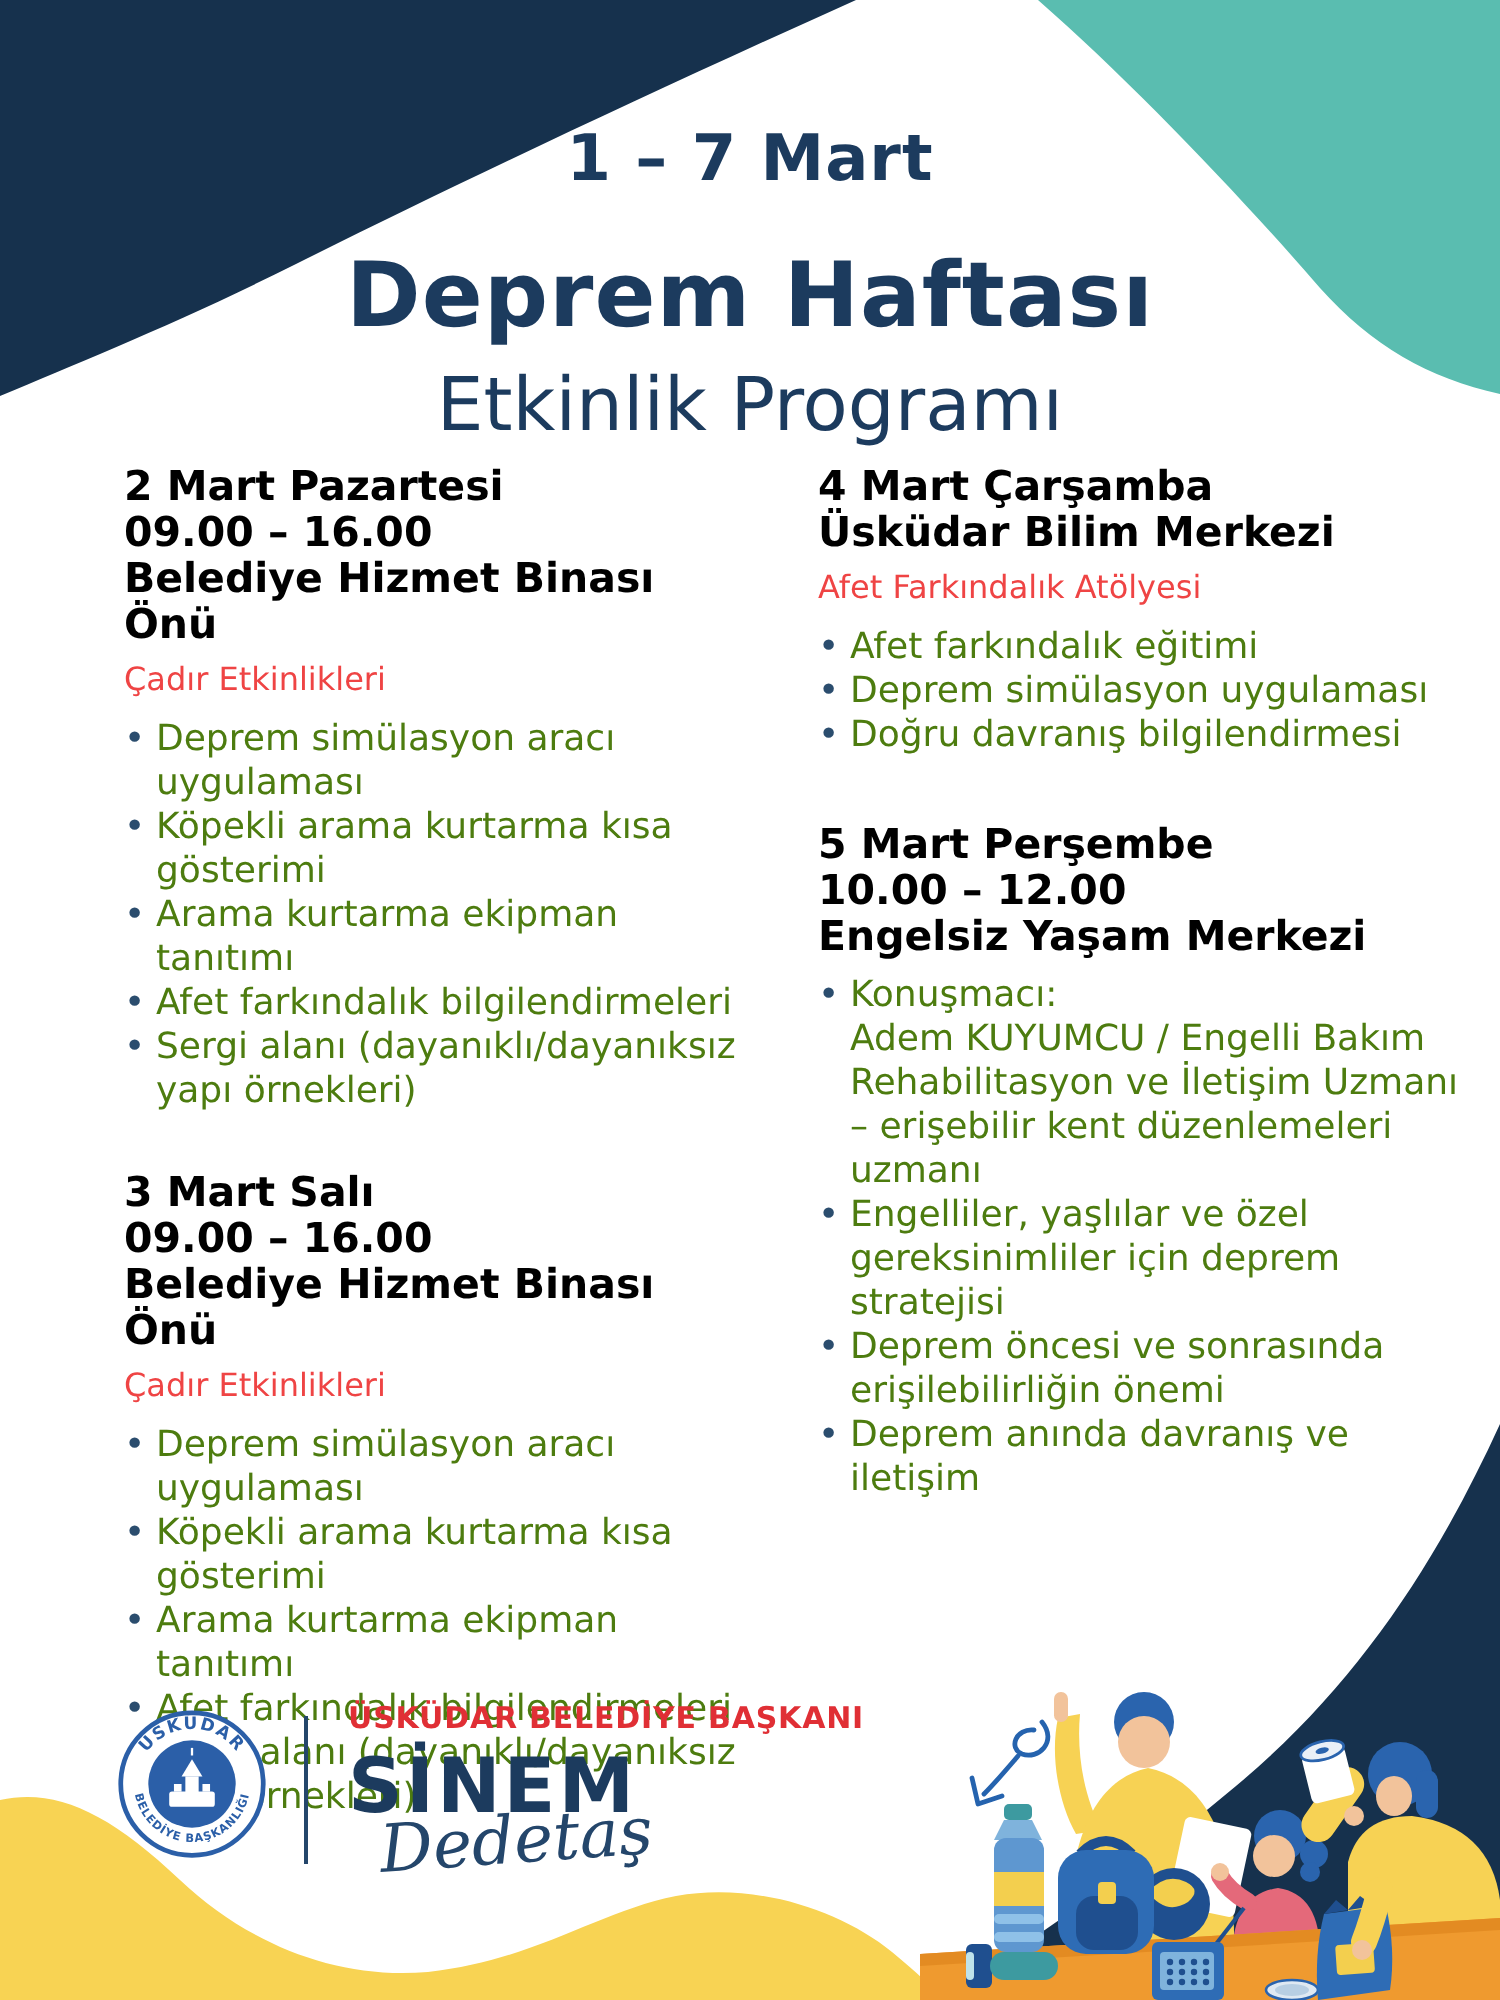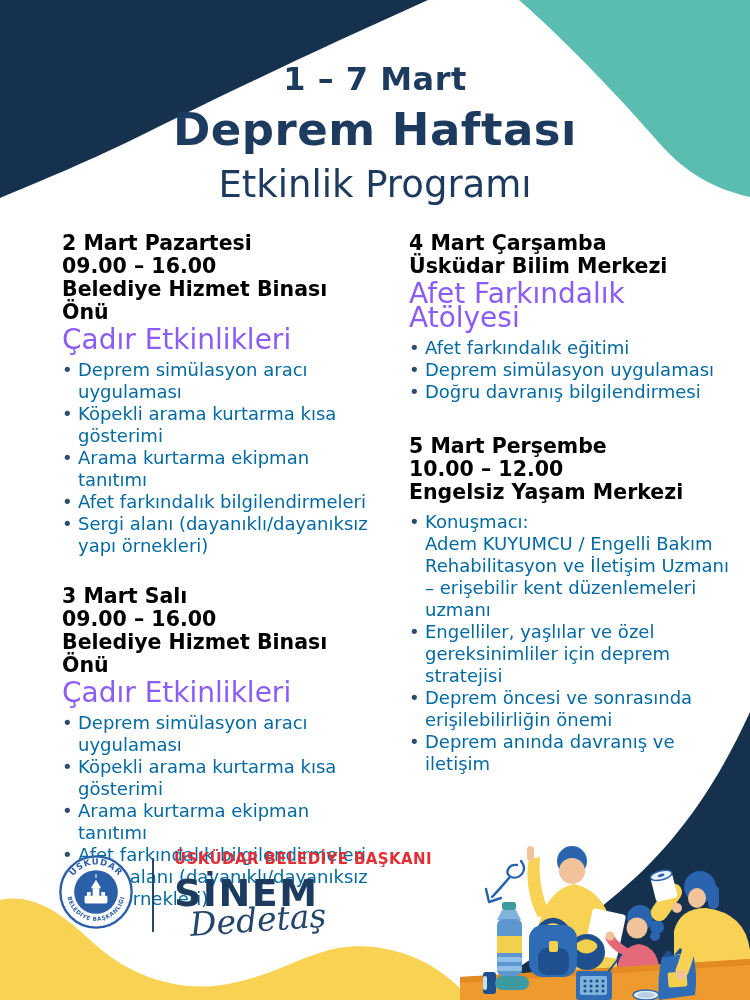--- a/index.html
+++ b/index.html
@@ -6,32 +6,32 @@
   .poster {
     position:relative; width:750px; height:1000px; overflow:hidden;
     background:#ffffff;
     font-family:"DejaVu Sans","Liberation Sans",sans-serif;
   }
   .bg { position:absolute; inset:0; width:750px; height:1000px; }
 
   
   .header { position:absolute; top:60px; left:0; width:750px; text-align:center; color:#1c3b5e; }
   .date-range { font-size:32px; font-weight:800; letter-spacing:0.5px; }
-  .title { font-size:45px; font-weight:800; margin-top:5px; letter-spacing:0.5px; }
+  .title { font-size:45px; font-weight:800; margin-top:23px; letter-spacing:0.5px; }
   .subtitle { font-size:37px; font-weight:400; margin-top:7px; }
 
   
   .col { position:absolute; top:232px; color:#1c3b5e; }
   .col-left  { left:62px;  width:315px; }
   .col-right { left:409px; width:330px; }
   .event + .event { margin-top:28px; }
   .col-right .event + .event { margin-top:32px; }
   .hline { font-size:20.5px; font-weight:800; line-height:23px; color:#000000; }
-  .sub   { font-size:28px; font-weight:400; line-height:24px; color:#8b5cf6; margin-top:4px; }
-  ul.items { list-style:none; margin:7px 0 0 0; padding:0; font-size:18px; line-height:22px; color:#0369a1; }
+  .sub   { font-size:16px; font-weight:400; line-height:24px; color:#ef4444; margin-top:4px; }
+  ul.items { list-style:none; margin:7px 0 0 0; padding:0; font-size:18px; line-height:22px; color:#4d7c0f; }
   ul.items li { position:relative; padding-left:16px; }
   ul.items li::before { content:"•"; position:absolute; left:0; top:0; color:#2b4d6e; }
 
   
   .footer { position:absolute; left:58px; top:850px; display:flex; align-items:flex-start; }
   .logo { width:76px; height:76px; margin-top:4px; }
   .divider { width:2px; height:74px; background:#24466b; margin:8px 20px 0 18px; }
   .sig-label { color:#e02f35; font-size:15px; font-weight:800; letter-spacing:0.4px; white-space:nowrap; }
   .sig-name { color:#1c3b5e; font-size:38px; font-weight:800; letter-spacing:1.5px; line-height:1.0; margin-top:6px; }
   .sig-script {

